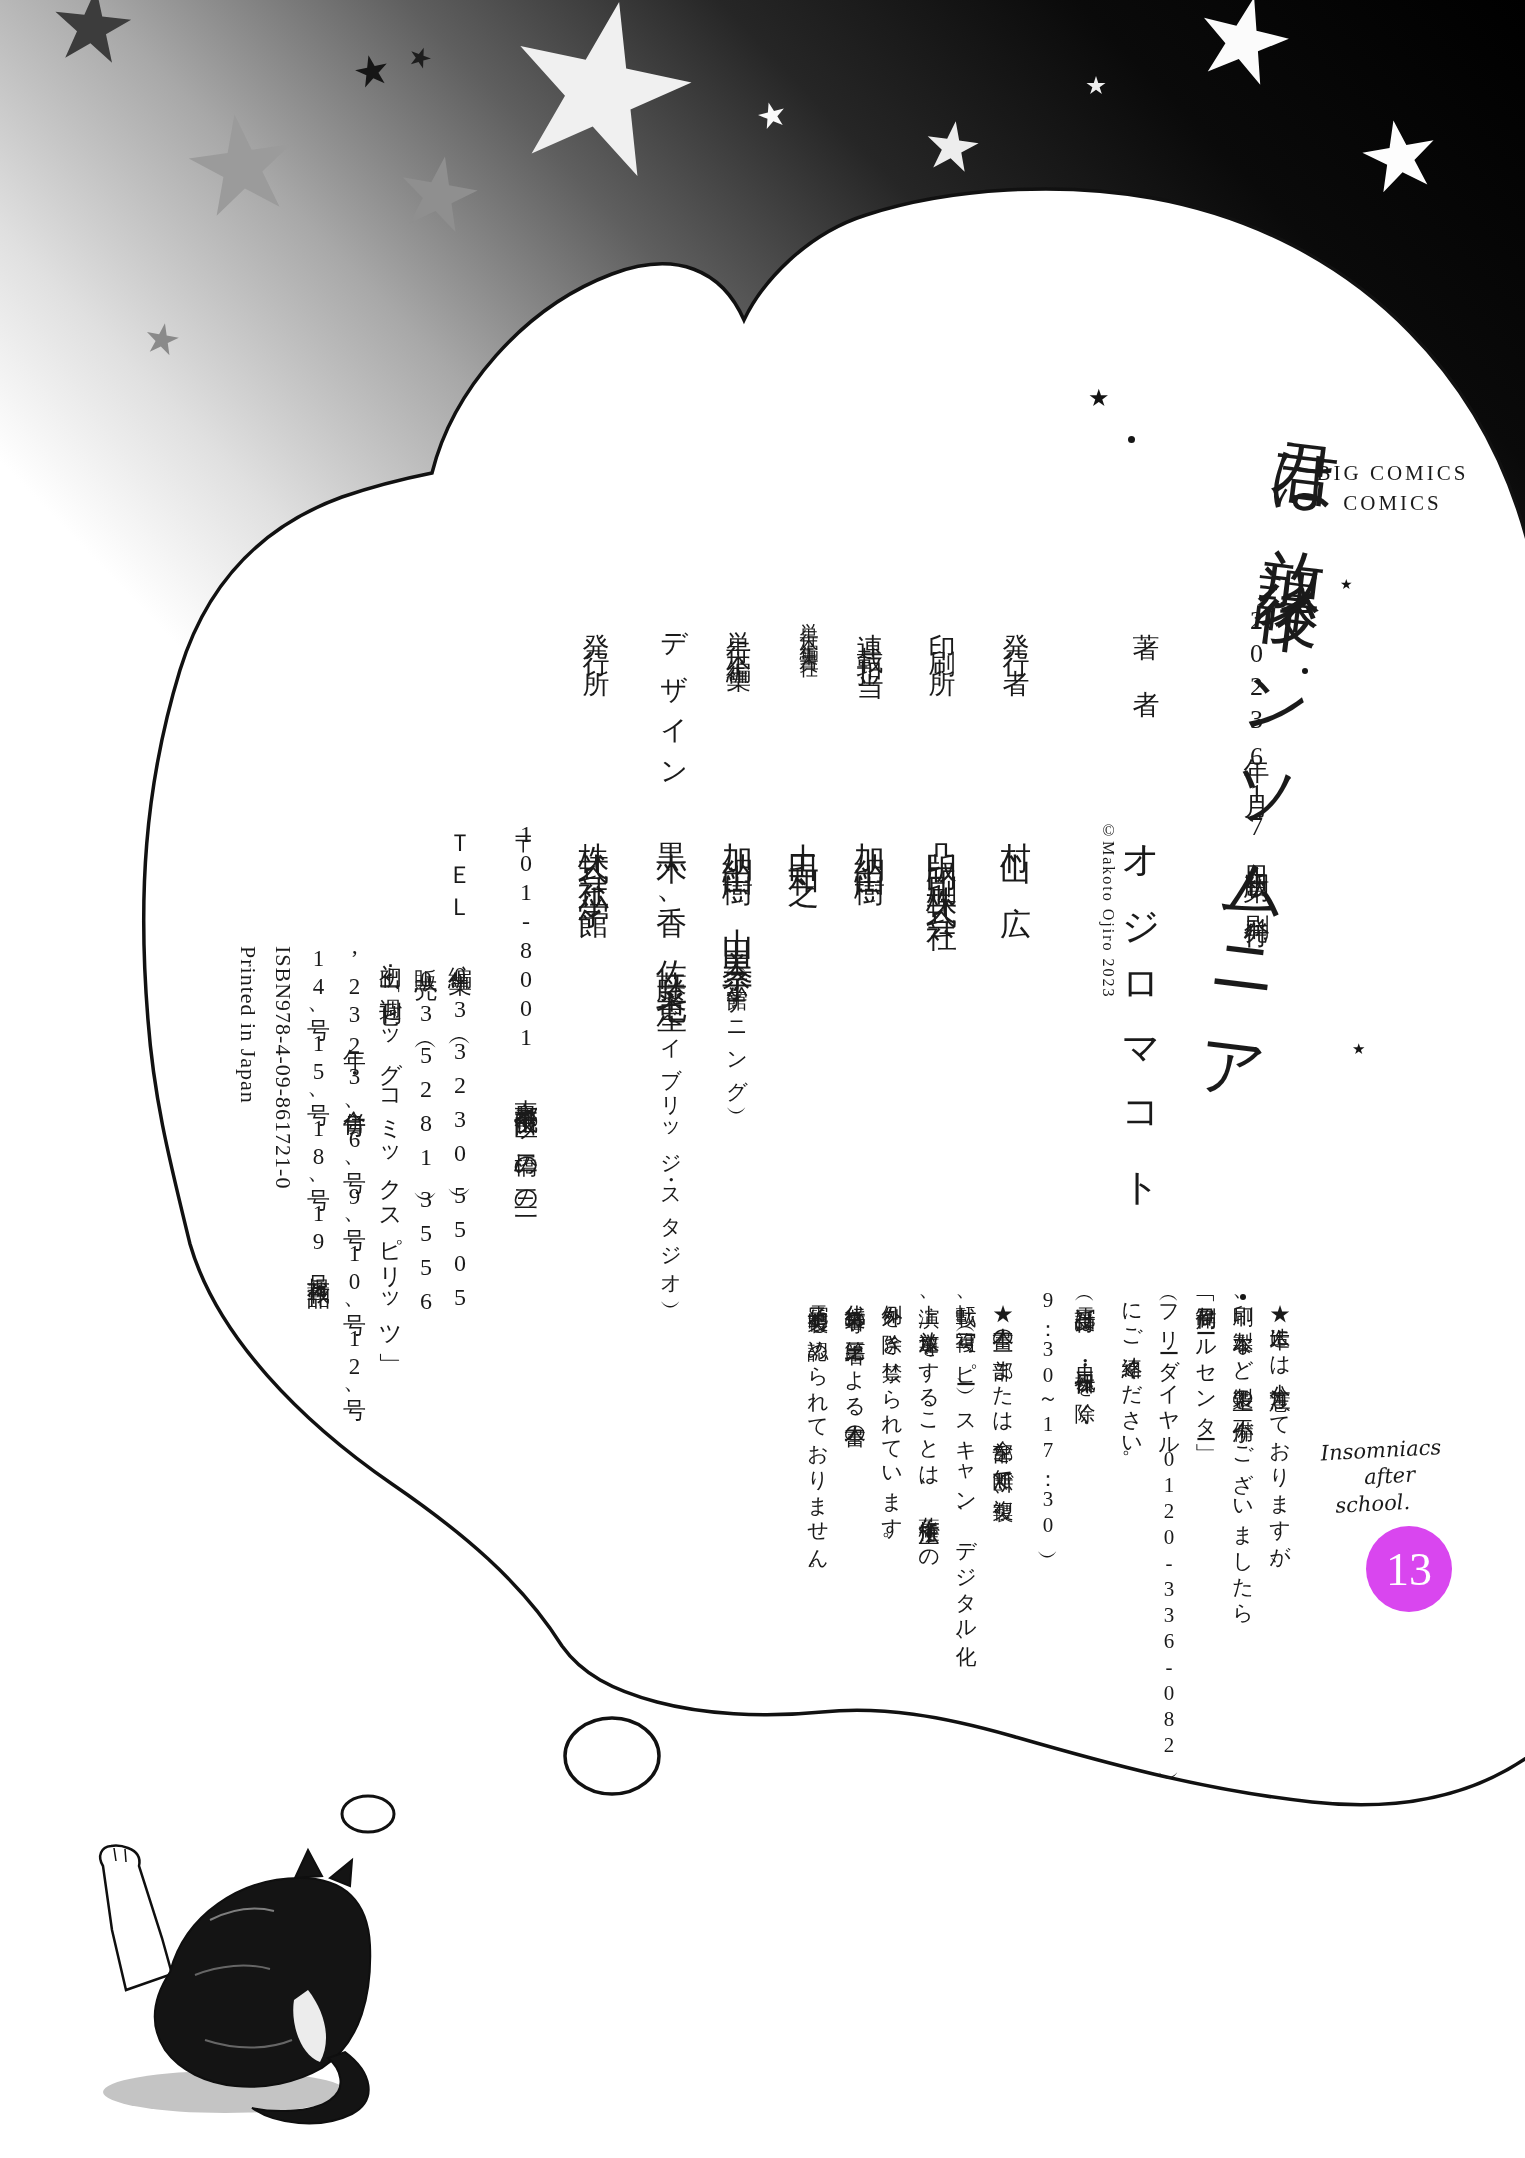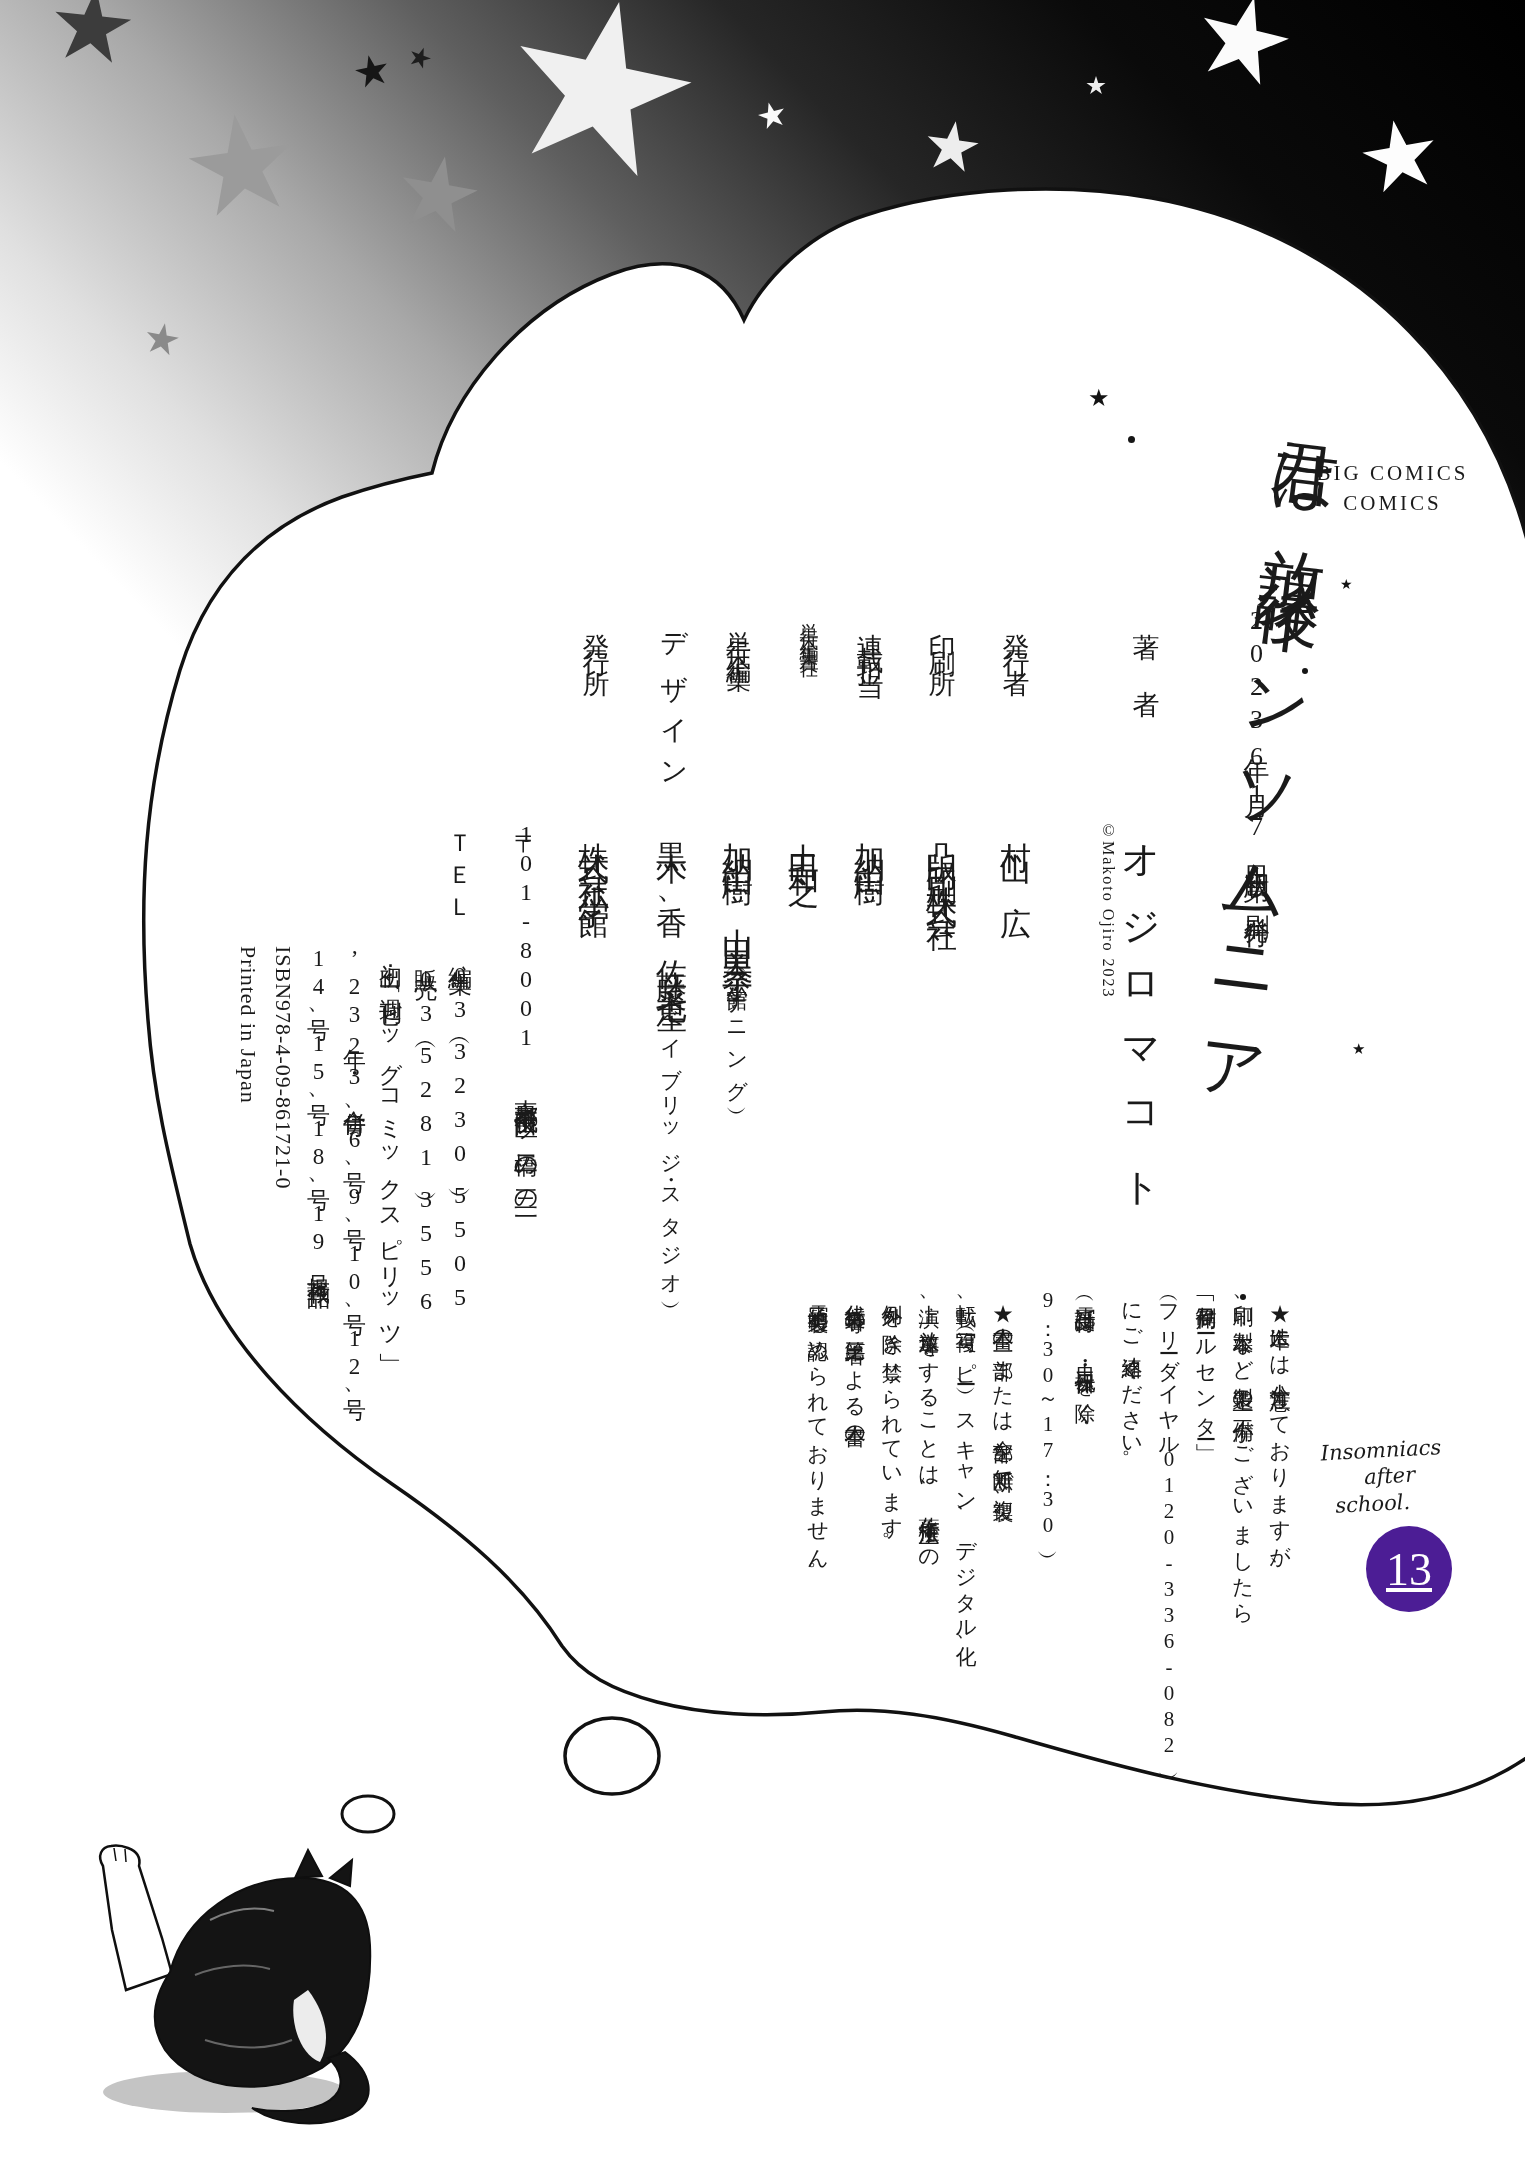--- a/index.html
+++ b/index.html
@@ -38,22 +38,22 @@
            font-size:21px;letter-spacing:3px;line-height:1.45;z-index:2;}
   .title{position:absolute;left:1282px;top:392px;font-size:66px;letter-spacing:16px;
          writing-mode:vertical-rl;line-height:1;transform:rotate(7deg);
          transform-origin:top center;z-index:2;}
   .latnote{position:absolute;left:1322px;top:1436px;width:170px;
            font-family:"DejaVu Serif",serif;font-style:italic;font-size:21px;
            line-height:1.25;transform:rotate(-3deg);z-index:2;}
   .latnote .l2{margin-left:42px;}
   .latnote .l3{margin-left:12px;}
   .badge{position:absolute;left:1366px;top:1526px;width:86px;height:86px;
-         border-radius:50%;background:#4c1d95;color:#fff;display:flex;
-         align-items:center;justify-content:center;font-size:46px;z-index:2;text-decoration:underline;}
+         border-radius:50%;background:#d946ef;color:#fff;display:flex;
+         align-items:center;justify-content:center;font-size:46px;z-index:2;}
   .sparkle{position:absolute;color:#141414;z-index:2;line-height:1;}
   .dot{position:absolute;width:7px;height:7px;border-radius:50%;background:#161616;z-index:2;}
 </style>
 </head>
 <body>
 
 <div class="page">
 
   <div class="sky"></div>
 

